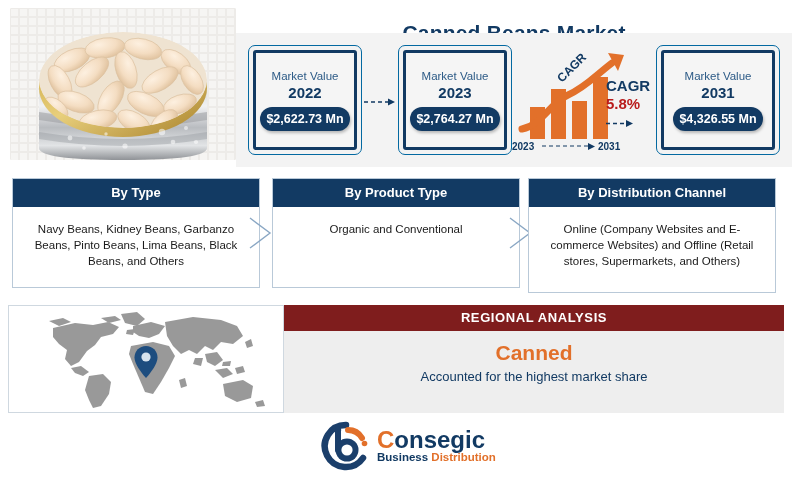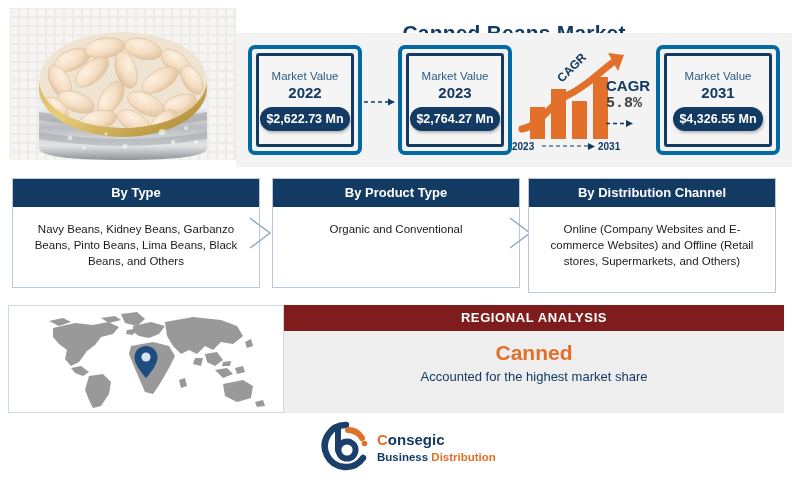--- a/index.html
+++ b/index.html
@@ -55,21 +55,21 @@
     width: 556px;
     height: 134px;
     background: #f3f3f3;
   }
 
   .mv-card {
     position: absolute;
     top: 12px;
     width: 114px;
     height: 110px;
-    border: 4px solid #0369a1;
+    border: 1px solid #0369a1;
     border-radius: 7px;
     background: #f3f3f3;
     box-sizing: border-box;
     padding: 4px;
     text-align: center;
   }
   .mv-inner {
     width: 100%;
     height: 100%;
     border: 3px solid #123a63;
@@ -133,23 +133,22 @@
   }
   .cagr-word {
     font-size: 15px;
     font-weight: bold;
     color: #123a63;
     line-height: 17px;
   }
   .cagr-value {
     font-size: 15px;
     font-weight: bold;
-    color: #404040;
+    color: #b91c1c;
     line-height: 19px;
-    font-family: Liberation Mono, monospace;
   }
   .cagr-arrow {
     margin-top: 1px;
   }
 
   
   .seg-card {
     position: absolute;
     top: 178px;
     width: 248px;
@@ -241,21 +240,21 @@
     top: 419px;
     width: 175px;
     height: 54px;
     display: flex;
     align-items: center;
   }
   .logo-mark { width: 50px; height: 50px; flex: none; }
   .logo-mark svg { display:block; }
   .logo-text { margin-left: 6px; }
   .logo-name {
-    font-size: 15px;
+    font-size: 24px;
     font-weight: bold;
     color: #123a63;
     line-height: 21px;
   }
   .logo-name .c { color: #e2702a; }
   .logo-tag {
     font-size: 11.5px;
     font-weight: bold;
     line-height: 14px;
   }

